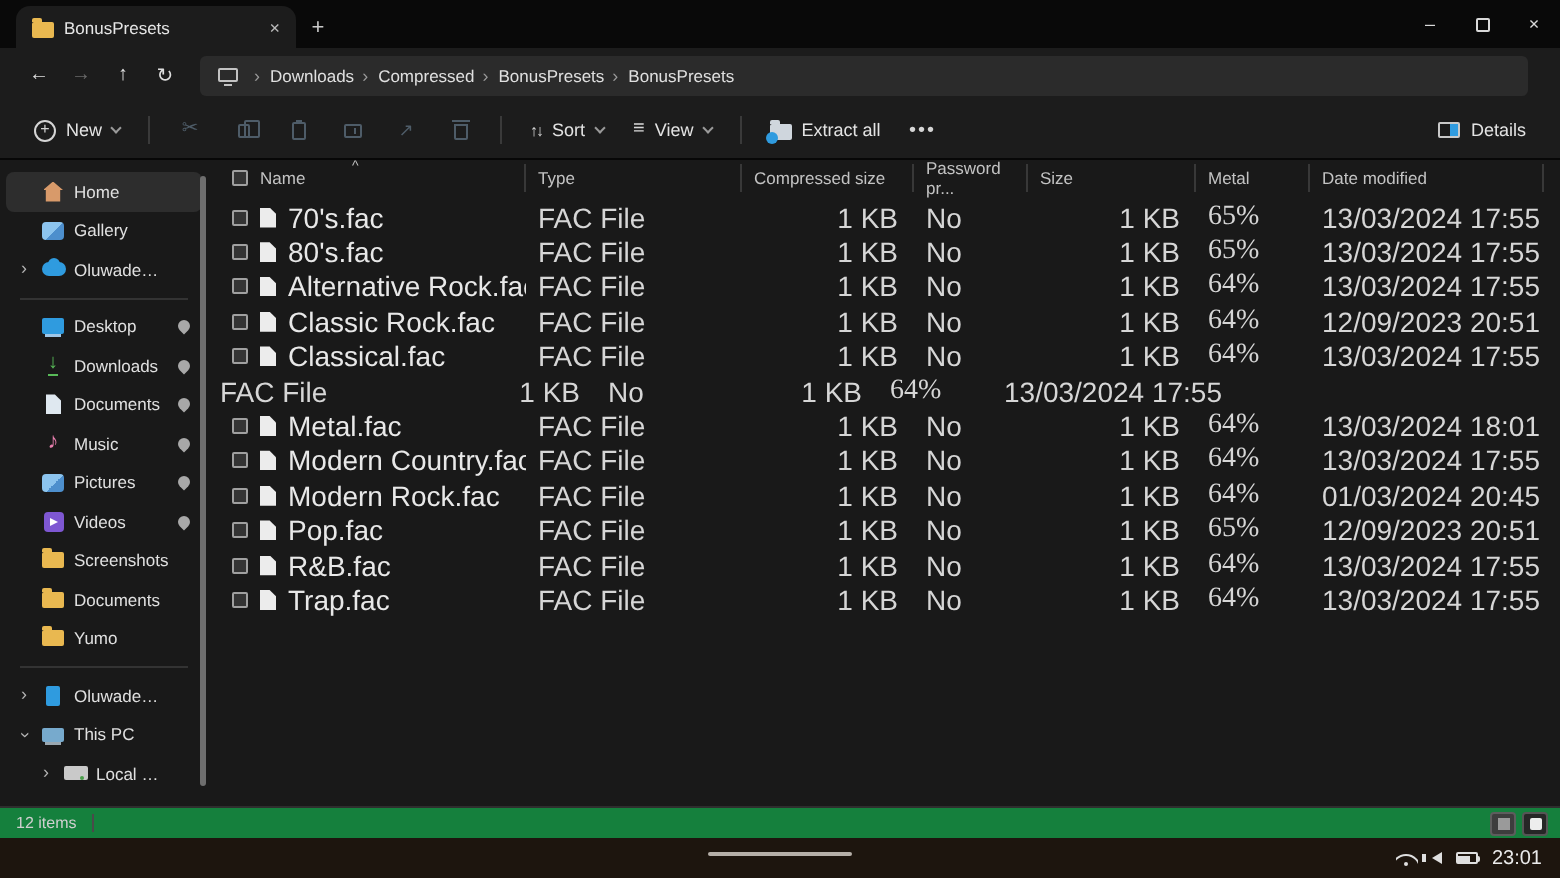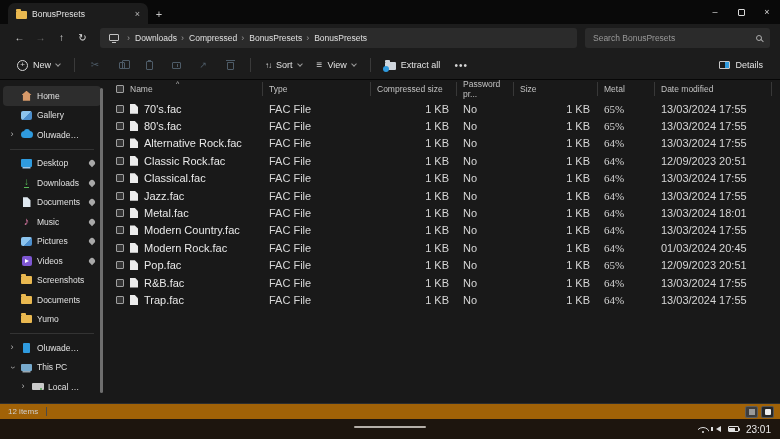--- a/index.html
+++ b/index.html
@@ -108,32 +108,32 @@
   .hc-name { width:159px; gap:6px; padding-left:12px; }
   .hc-type { width:108px; }
   .hc-comp { width:86px; }
   .hc-pass { width:57px; }
   .hc-size { width:84px; }
   .hc-ratio { width:57px; }
   .hc-date { width:117px; border-right:1px solid #383838; }
   .sortmark { position:absolute; left:72px; top:-2px; font-size:7px; color:#c3c3c3; }
   .cb { width:8px; height:8px; border:1px solid #a0a0a0; border-radius:1px; background:rgba(255,255,255,0.12); flex-shrink:0; }
   .rows { }
-  .trow { height:17.4px; display:flex; align-items:center; font-size:11px; color:#d6d6d6; }
+  .trow { height:17.4px; display:flex; align-items:center; font-size:14px; color:#d6d6d6; }
   .cell { overflow:hidden; white-space:nowrap; }
   .c-name { width:159px; display:flex; align-items:center; gap:6px; padding-left:12px; color:#e8e8e8; }
   .c-type { width:108px; padding-left:6px; }
   .c-comp { width:86px; text-align:right; padding-right:8px; }
   .c-pass { width:57px; padding-left:6px; }
   .c-size { width:84px; text-align:right; padding-right:8px; }
   .c-ratio { width:57px; padding-left:6px;font-family:Liberation Serif, serif; }
   .c-date { width:117px; padding-left:6px; }
 
   
-  .statusbar { height:16px; border-top:1px solid #2e2e2e; display:flex; align-items:center; font-size:8px; color:#cfcfcf; padding:0 6px 0 8px; flex-shrink:0; background:#a16207; }
+  .statusbar { height:16px; border-top:1px solid #2e2e2e; display:flex; align-items:center; font-size:8px; color:#cfcfcf; padding:0 6px 0 8px; flex-shrink:0; background:#15803d; }
   .st-div { width:1px; height:9px; background:#4a4a4a; margin-left:8px; }
   .st-spacer { flex:1; }
   .viewbtn { width:13px; height:12px; border-radius:2px; display:flex; align-items:center; justify-content:center; margin-left:3px; }
   .viewbtn.b1 { background:#3d3d3d; border:1px solid #5d5d5d; }
   .viewbtn.b1 span { width:6px; height:6px; background:#9a9a9a; }
   .viewbtn.b2 { background:#262626; border:1px solid #555; }
   .viewbtn.b2 span { width:6px; height:6px; background:#ededed; border-radius:1px; }
 
   
   .taskbar { height:20px; background:#1d150e; position:relative; display:flex; align-items:center; flex-shrink:0; }
@@ -194,24 +194,20 @@
               <span class="crumb-sep">›</span>
               <span class="crumb-label">BonusPresets</span>
             </span>
 
             <span class="crumb">
               <span class="crumb-sep">›</span>
               <span class="crumb-label">BonusPresets</span>
             </span>
           </span>
       </div>
-      <div class="searchbox">
-        <input type="text" placeholder="Search BonusPresets" style="">
-        <span class="ic-search"></span>
-      </div>
     </div>
 
     <div class="toolbar">
       <div class="tbtn">
         <span class="ic-new">+</span>
         <span>New</span>
         <span class="dcaret"></span>
       </div>
       <div class="tsep"></div>
       <div class="ibtn">
@@ -457,25 +453,20 @@
               </span>
               <span class="cell c-type">FAC File</span>
               <span class="cell c-comp">1 KB</span>
               <span class="cell c-pass">No</span>
               <span class="cell c-size">1 KB</span>
               <span class="cell c-ratio">64%</span>
               <span class="cell c-date">13/03/2024 17:55</span>
             </div>
 
             <div class="trow">
-              <span class="cell c-name">
-                <span class="cb"></span>
-                <span class="page"></span>
-                <span>Jazz.fac</span>
-              </span>
               <span class="cell c-type">FAC File</span>
               <span class="cell c-comp">1 KB</span>
               <span class="cell c-pass">No</span>
               <span class="cell c-size">1 KB</span>
               <span class="cell c-ratio">64%</span>
               <span class="cell c-date">13/03/2024 17:55</span>
             </div>
 
             <div class="trow">
               <span class="cell c-name">

